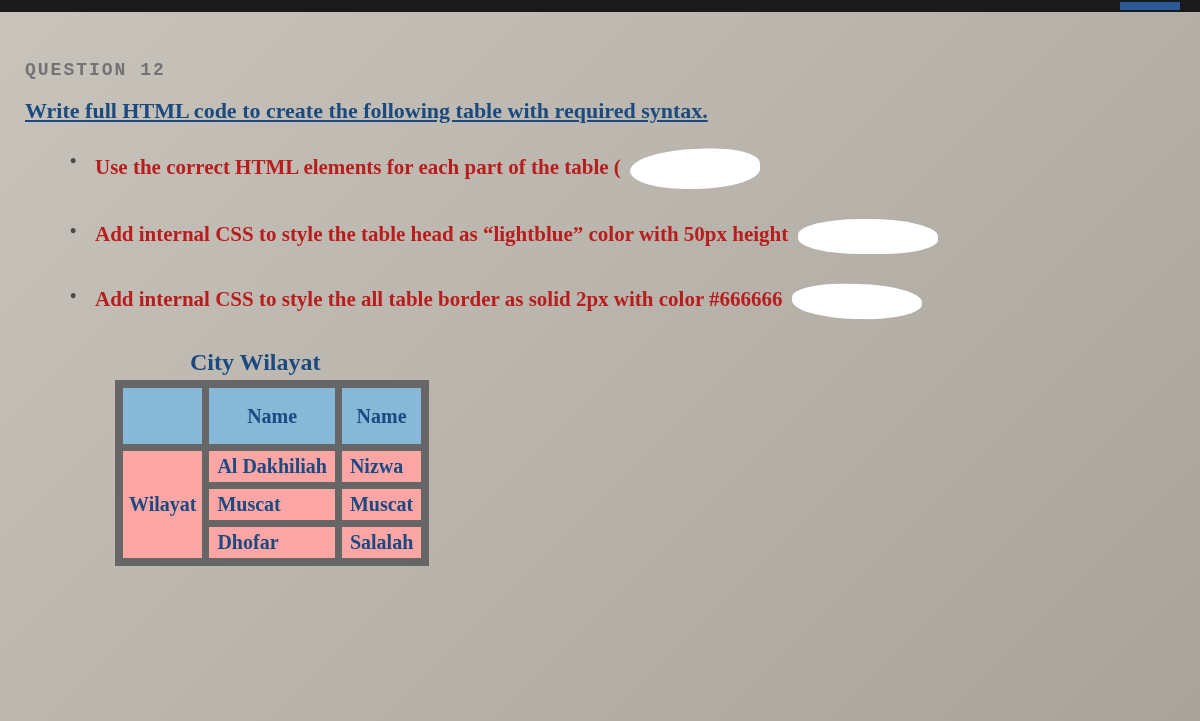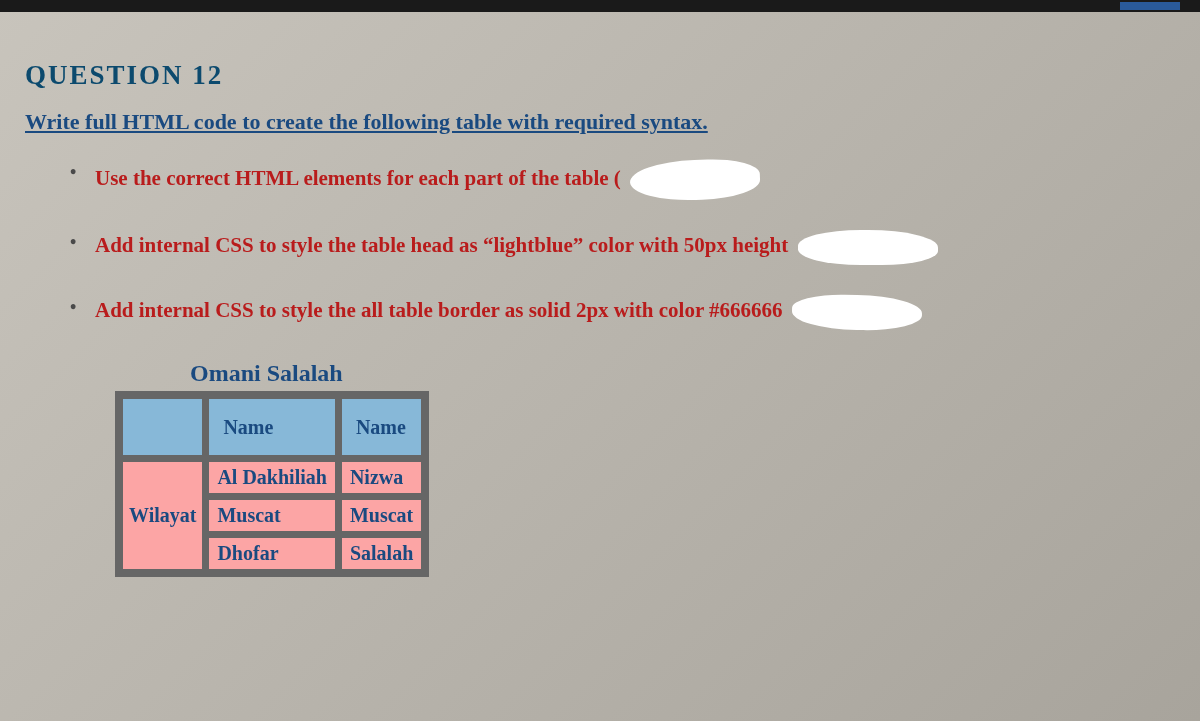--- a/index.html
+++ b/index.html
@@ -28,26 +28,26 @@
       top: 2px;
       right: 20px;
       width: 60px;
       height: 8px;
       background: #2a5a9a;
     }
     .content {
       padding: 30px 25px;
     }
     .question-title {
-      color: #0c4a6e;
-      font-size: 27px;
+      color: #737373;
+      font-size: 18px;
       font-weight: bold;
       letter-spacing: 2px;
       margin-bottom: 18px;
-      font-family: Liberation Serif, serif;
+      font-family: Liberation Mono, monospace;
     }
     .prompt {
       color: #1a4a80;
       font-size: 22px;
       font-weight: bold;
       margin-bottom: 25px;
       text-decoration: underline;
     }
     .bullet-list {
       list-style: none;
@@ -111,21 +111,21 @@
       border: 3px solid #666666;
     }
     th {
       background: #87b8d8;
       height: 60px;
       padding: 8px 14px;
       color: #1a4a80;
       font-size: 20px;
       font-weight: bold;
       border: 2px solid #666666;
-      text-align: left;
+      text-align: center;
       vertical-align: middle;
     }
     th.th-empty {
       background: #87b8d8;
       width: 80px;
     }
     td {
       background: #fca5a5;
       padding: 4px 8px;
       color: #1a4a80;
@@ -158,21 +158,21 @@
       <span>Add internal CSS to style the table head as “lightblue” color with 50px height</span>
       <span class="redaction redaction-2"></span>
     </li>
     <li class="bullet-item">
       <span>Add internal CSS to style the all table border as solid 2px with color #666666</span>
       <span class="redaction redaction-3"></span>
     </li>
   </ul>
 
   <div class="table-section">
-    <div class="table-caption">Omani Salalah</div>
+    <div class="table-caption">City Wilayat</div>
     <table>
       <thead>
         <tr>
           <th class="th-empty"></th>
           <th>Name</th>
           <th>Name</th>
         </tr>
       </thead>
       <tbody>
         <tr>

